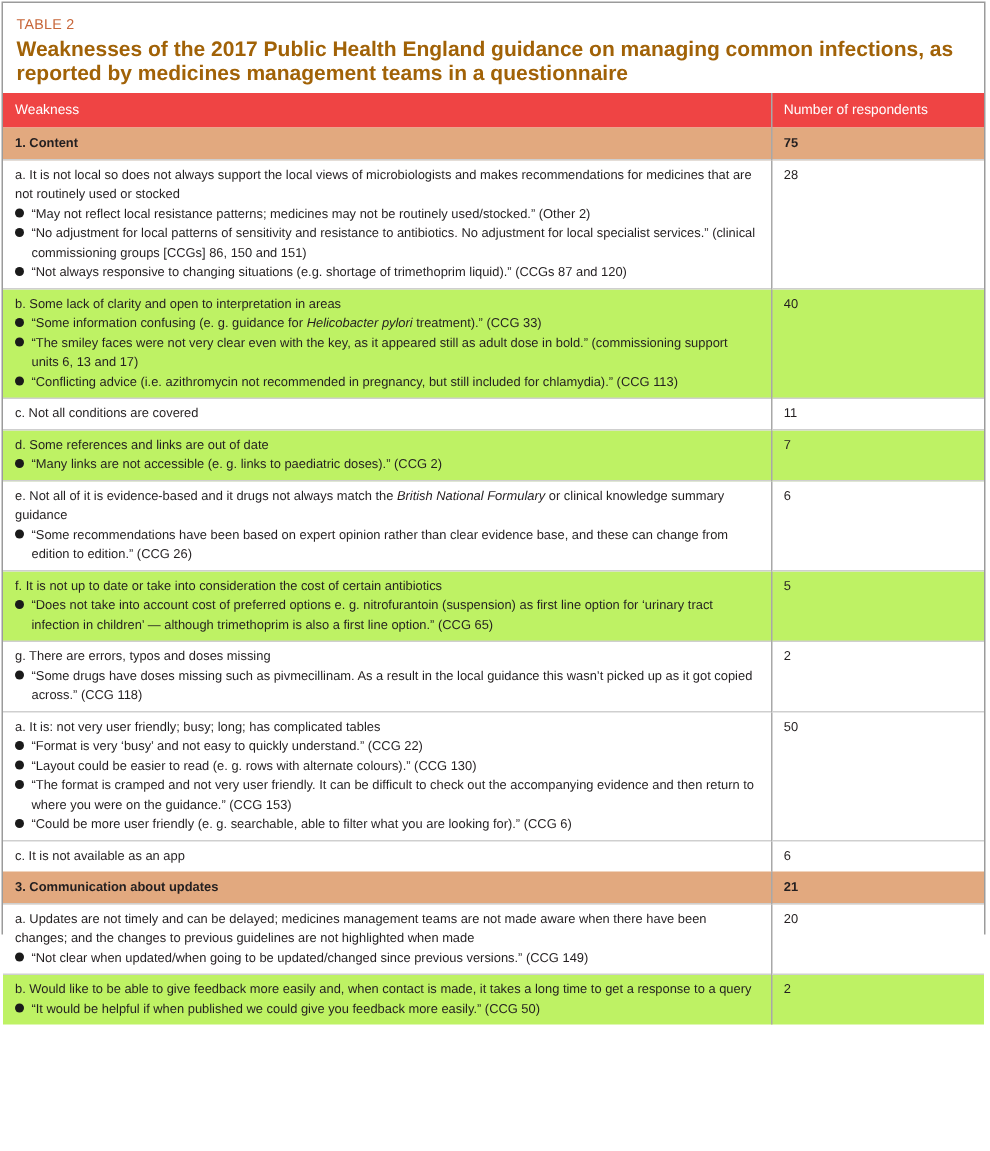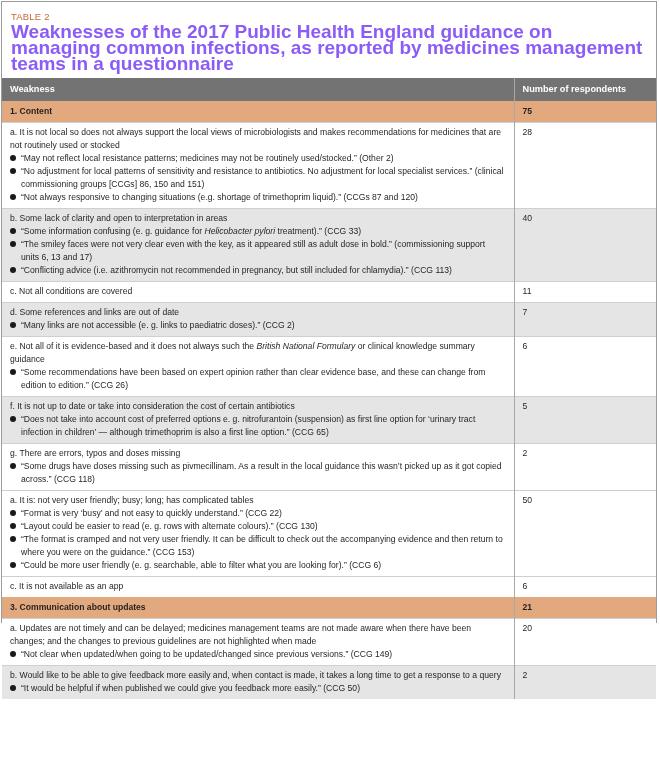--- a/index.html
+++ b/index.html
@@ -1,28 +1,28 @@
 <!DOCTYPE html>
 <html><head>
 <meta charset="utf-8">
 <style>
   html, body { margin:0; padding:0; background:#fff; }
   body { width:660px; height:767px; overflow:hidden; font-family:"Liberation Sans", sans-serif; color:#231f20; }
   .frame { position:absolute; left:1px; top:1px; width:656px; height:622px; border:1px solid #9b9b9b; box-sizing:border-box; }
   .caption { padding:9px 9px 6px 9px; }
   .label { font-size:9.5px; color:#c8673a; letter-spacing:0.2px; }
-  .title { font-size:19px; font-weight:bold; line-height:16px; margin-top:2px; color:#8b5cf6; }
+  .title { font-size:14px; font-weight:bold; line-height:16px; margin-top:2px; color:#a16207; }
   table { border-collapse:collapse; width:100%; table-layout:fixed; }
   col.c1 { width:512px; }
   td, th { font-size:8.6px; line-height:13px; vertical-align:top; padding:3px 8px 4px 8px; text-align:left; }
   td.num, th.num { border-left:1px solid #a8a8a8; }
-  tr.head th { background:#737373; color:#fff; font-weight:bold; font-size:9.2px; padding:5px 8px;margin-top:12px; }
+  tr.head th { background:#ef4444; color:#fff; font-weight:normal; font-size:9.2px; padding:5px 8px;margin-top:12px; }
   tr.section td { background:#e2a97f; font-weight:bold; padding:4px 8px; }
   tr.item td { border-top:1px solid #cfcfcf; }
-  tr.item.alt td { background:#e5e5e5; }
+  tr.item.alt td { background:#bef264; }
   tr.item:not(.alt) td { background:#fff; }
   .main { display:block; }
   ul { list-style:none; margin:0; padding:0; }
   li { position:relative; padding-left:11px; }
   li .bullet { position:absolute; left:0; top:3px; width:6px; height:6px; border-radius:50%; background:#1a1a1a; }
   i { font-style:italic;text-align:right; }
 </style>
 </head>
 <body>
 
@@ -80,21 +80,21 @@
           <td>
             <span class="main">d. Some references and links are out of date</span>
             <ul>
               <li><span class="bullet"></span><span>“Many links are not accessible (e. g. links to paediatric doses).” (CCG 2)</span></li>
             </ul>
           </td>
           <td class="num">7</td>
         </tr>
         <tr class="item">
           <td>
-            <span class="main"><span>e. Not all of it is evidence-based and it does not always such the </span><i>British National Formulary</i><span> or clinical knowledge summary guidance</span></span>
+            <span class="main"><span>e. Not all of it is evidence-based and it drugs not always match the </span><i>British National Formulary</i><span> or clinical knowledge summary guidance</span></span>
             <ul>
               <li><span class="bullet"></span><span>“Some recommendations have been based on expert opinion rather than clear evidence base, and these can change from edition to edition.” (CCG 26)</span></li>
             </ul>
           </td>
           <td class="num">6</td>
         </tr>
         <tr class="item alt">
           <td>
             <span class="main">f. It is not up to date or take into consideration the cost of certain antibiotics</span>
             <ul>

